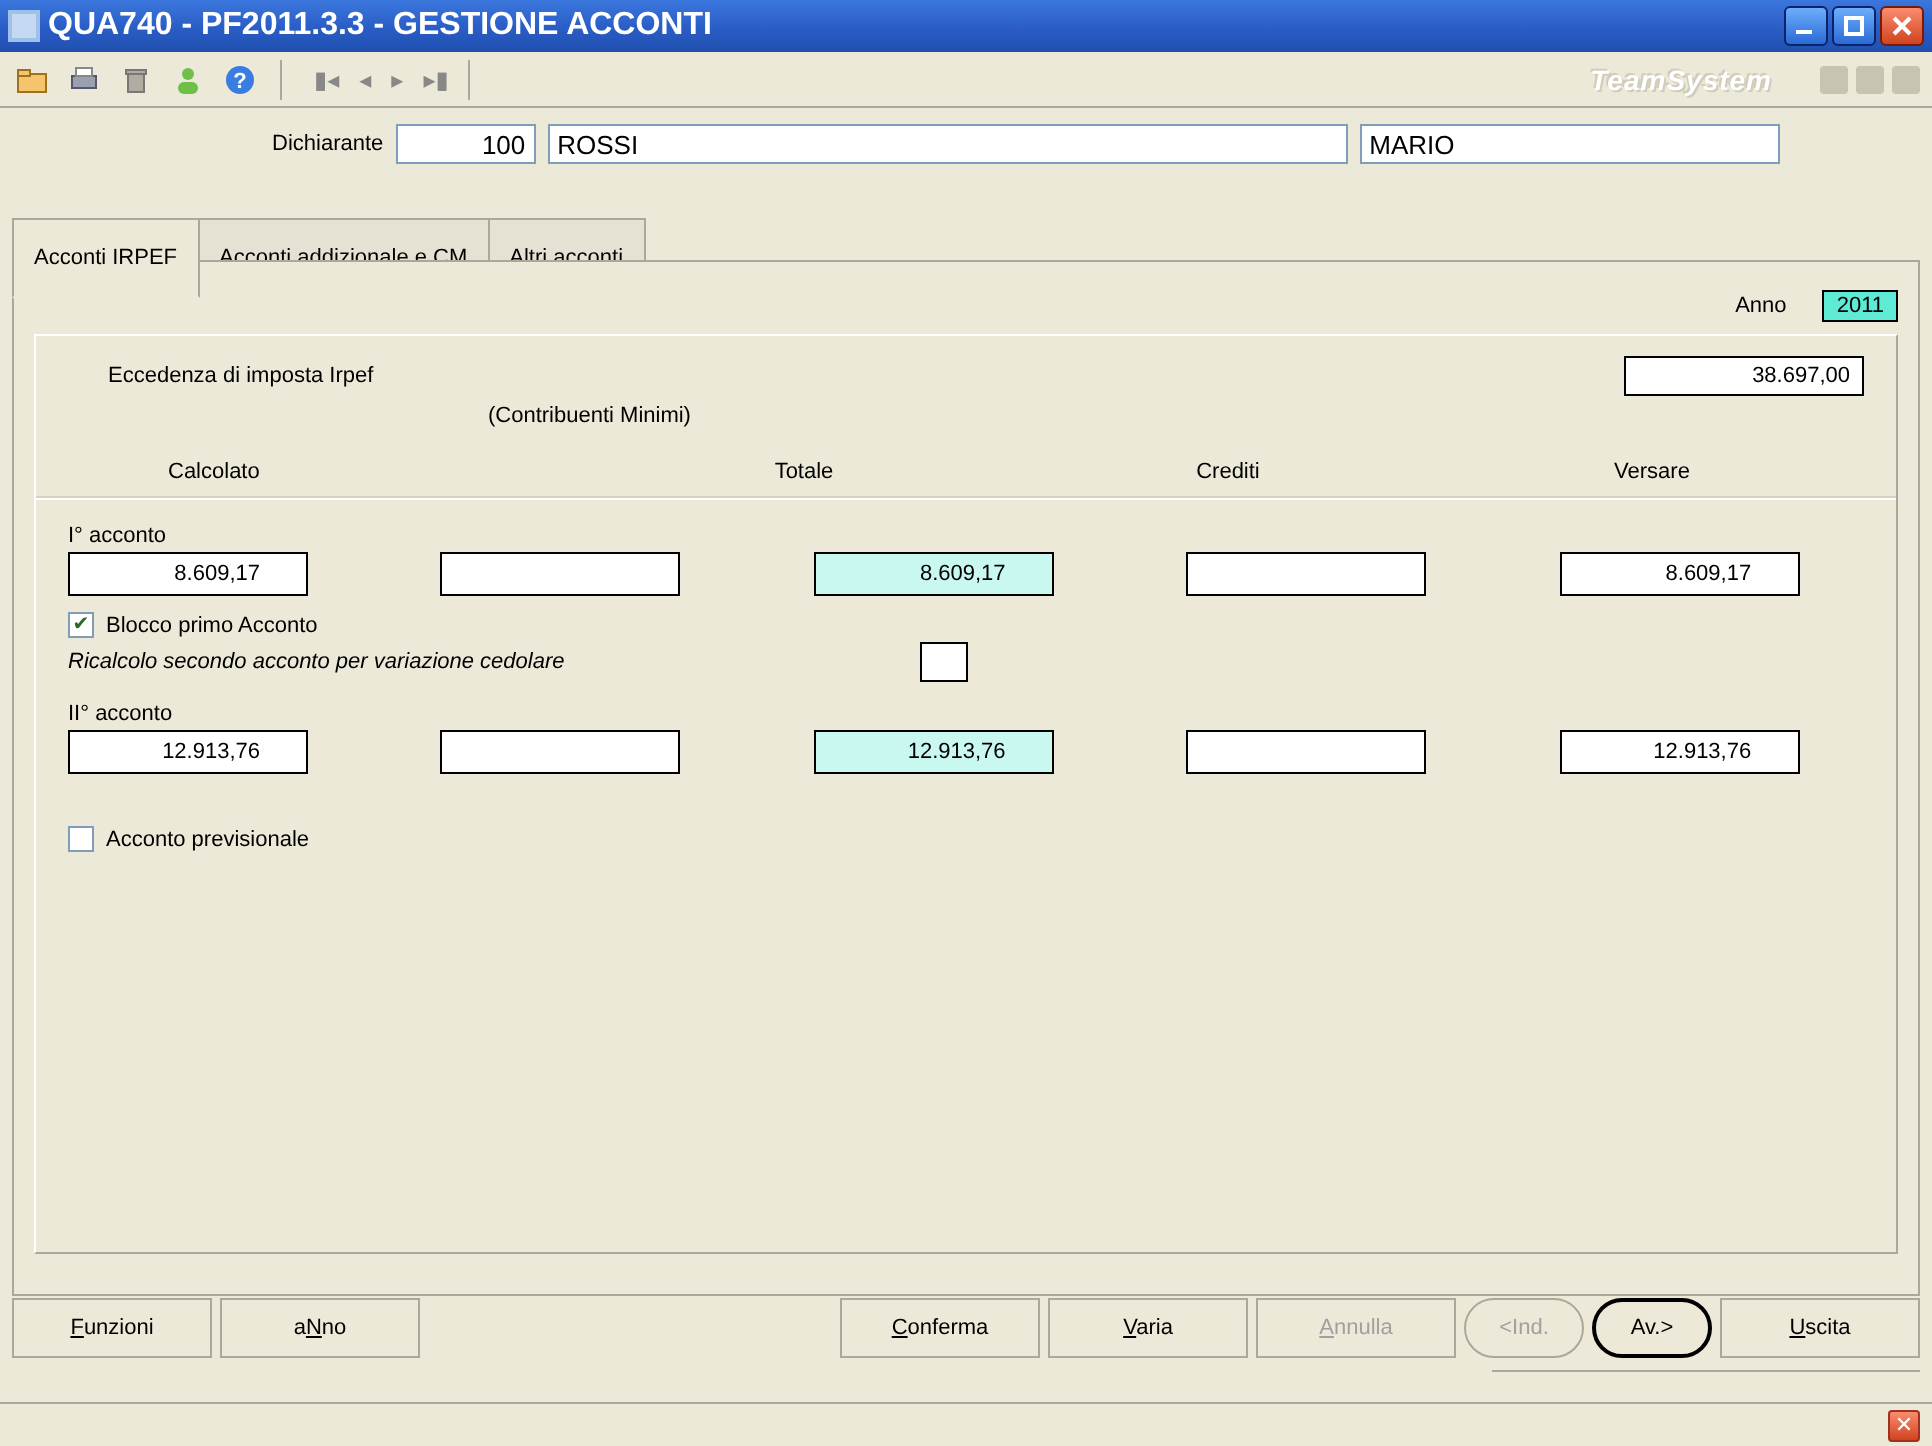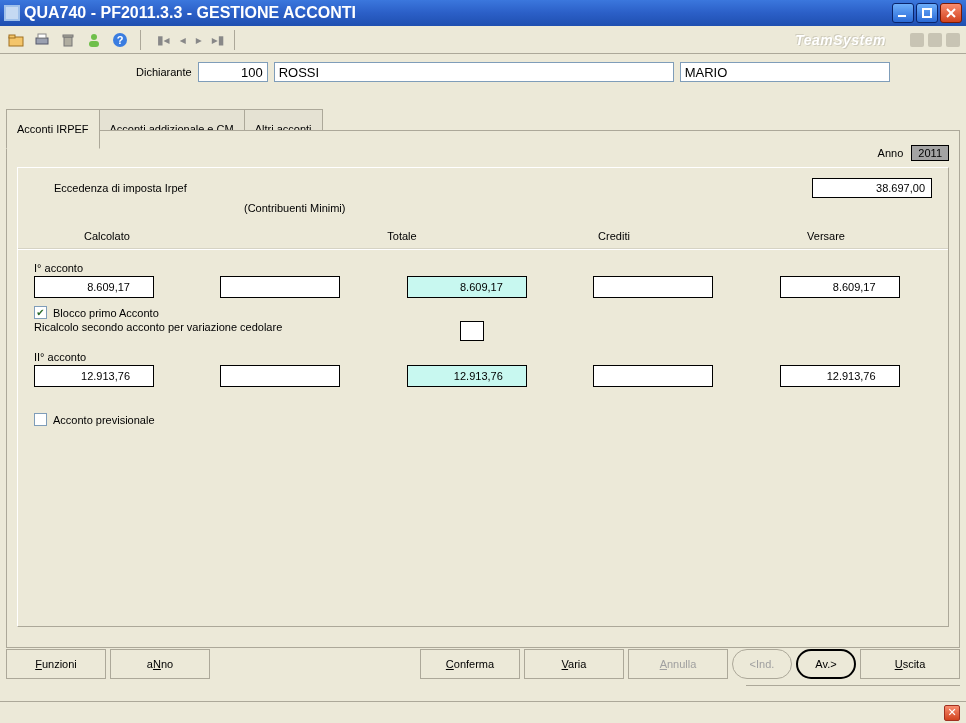--- a/index.html
+++ b/index.html
@@ -80,21 +80,21 @@
   }
   .tab.inactive { background:#e5e2d3; color:#000; }
   .panel {
     border:1px solid #aca899;
     background:#ece9d8;
     padding:8px 10px 10px 10px;
     position:relative;
     height:518px;
   }
   .anno-row { text-align:right; margin:6px 0 2px 0;}
-  .yearbox { display:inline-block;border:1px solid #000;padding:1px 6px;margin-left:5px; background:#a3a3a3;text-align:right;}
+  .yearbox { display:inline-block;border:1px solid #000;padding:1px 6px;margin-left:15px; background:#5eead4;text-align:right;}
   .inner-frame {
     border-top:1px solid #fff;
     border-left:1px solid #fff;
     border-right:1px solid #aca899;
     border-bottom:1px solid #aca899;
     padding:10px 16px 20px 16px;
     margin-top:6px;
     height:460px;
     background:#ece9d8;
   }
@@ -111,21 +111,21 @@
   .grid { display:grid; grid-template-columns:repeat(5,1fr); column-gap:34px; row-gap:6px; align-items:center; }
   .seclabel { margin:4px 0 2px 0; }
   .valbox {
     border:1px solid #000;background:#fff;height:22px;
     display:flex;align-items:center;justify-content:flex-end;padding:0 23px;width:120px;
   }
   .valbox.cyan { background:#c8f8f0; }
   .chkline { display:flex;align-items:center;gap:6px;margin:8px 0 2px 0;}
   .chkbox { width:13px;height:13px;border:1px solid #7f9db9;background:#fff;display:flex;align-items:center;justify-content:center;font-size:11px;line-height:11px;}
   .chkbox.checked::after{content:"✔";color:#2a6a2a;font-size:10px;}
-  .ricalcolo { display:flex;align-items:flex-start;gap:28px;margin-bottom:10px;}
+  .ricalcolo { display:flex;align-items:center;gap:28px;margin-bottom:10px;font-style:italic;}
   .smallbox { width:24px;height:20px;border:1px solid #000;background:#fff;margin-left:150px;}
   .btnbar {
     position:absolute; left:6px; right:6px; bottom:44px;
     display:flex; gap:4px; align-items:stretch; height:30px;
   }
   .bbtn {
     border:1px solid #aca899; background:#ece9d8;
     min-width:100px; display:flex;align-items:center;justify-content:center;
     cursor:pointer; padding:0 8px;
   }

